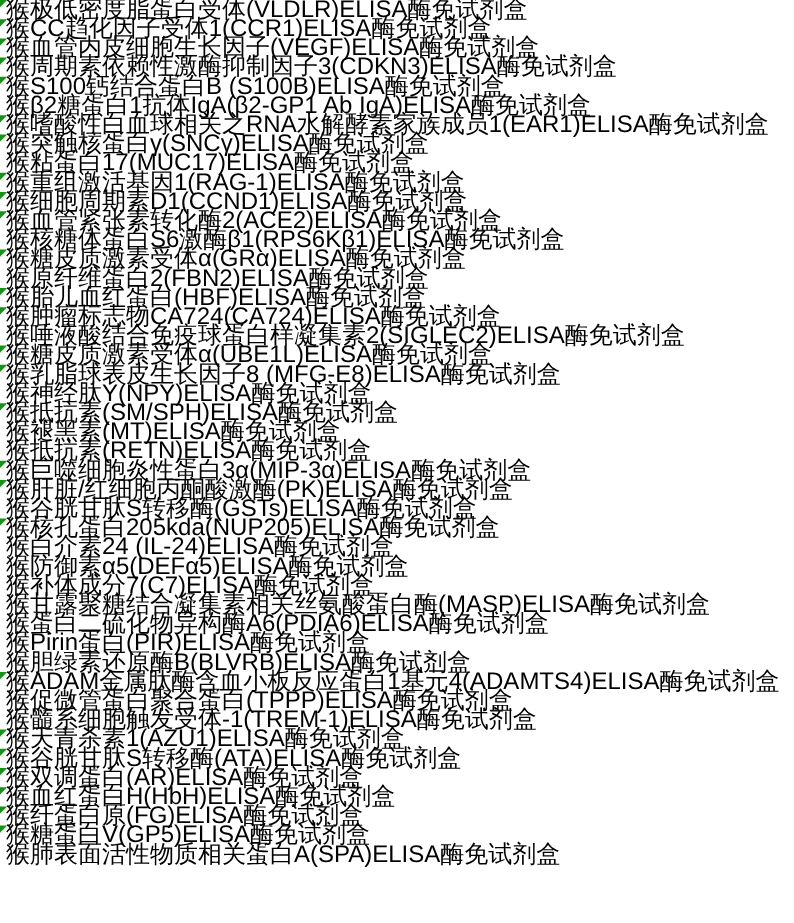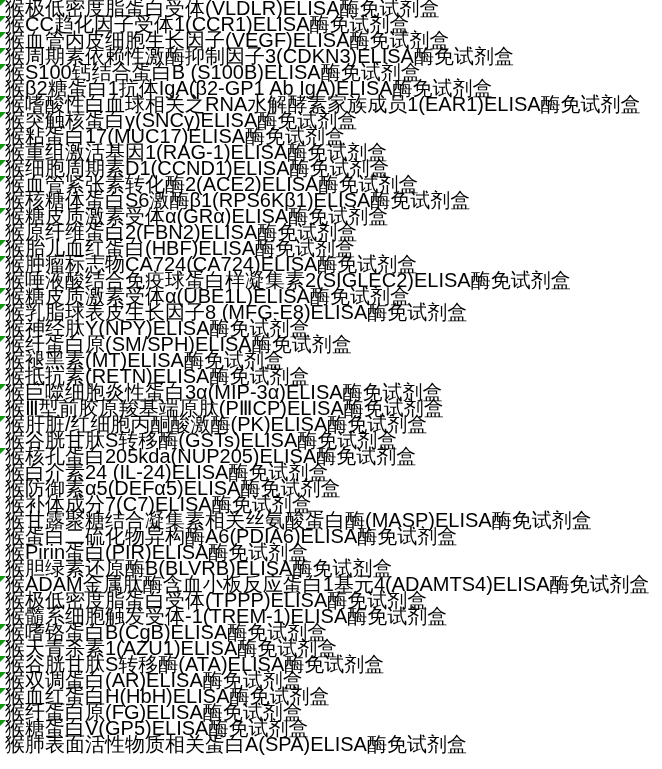--- a/index.html
+++ b/index.html
@@ -149,42 +149,38 @@
     <span class="txt">猴乳脂球表皮生长因子8 (MFG-E8)ELISA酶免试剂盒</span>
   </div>
 
   <div class="row">
     
     <span class="txt">猴神经肽Y(NPY)ELISA酶免试剂盒</span>
   </div>
 
   <div class="row">
     <span class="corner"></span>
-    <span class="txt">猴纤蛋白原(SM/SPH)ELISA酶免试剂盒</span>
+    <span class="txt">猴抵抗素(SM/SPH)ELISA酶免试剂盒</span>
   </div>
 
   <div class="row">
     
     <span class="txt">猴褪黑素(MT)ELISA酶免试剂盒</span>
   </div>
 
   <div class="row">
     
     <span class="txt">猴抵抗素(RETN)ELISA酶免试剂盒</span>
   </div>
 
   <div class="row">
     <span class="corner"></span>
     <span class="txt">猴巨噬细胞炎性蛋白3α(MIP-3α)ELISA酶免试剂盒</span>
   </div>
 
-  <div class="row">
-    
-    <span class="txt">猴Ⅲ型前胶原羧基端原肽(PⅢCP)ELISA酶免试剂盒</span>
-  </div>
 
   <div class="row">
     <span class="corner"></span>
     <span class="txt">猴肝脏/红细胞丙酮酸激酶(PK)ELISA酶免试剂盒</span>
   </div>
 
   <div class="row">
     
     <span class="txt">猴谷胱甘肽S转移酶(GSTs)ELISA酶免试剂盒</span>
   </div>
@@ -230,32 +226,28 @@
     <span class="txt">猴胆绿素还原酶B(BLVRB)ELISA酶免试剂盒</span>
   </div>
 
   <div class="row">
     <span class="corner"></span>
     <span class="txt">猴ADAM金属肽酶含血小板反应蛋白1基元4(ADAMTS4)ELISA酶免试剂盒</span>
   </div>
 
   <div class="row">
     
-    <span class="txt">猴极低密度脂蛋白受体(TPPP)ELISA酶免试剂盒</span>
+    <span class="txt">猴促微管蛋白聚合蛋白(TPPP)ELISA酶免试剂盒</span>
   </div>
 
   <div class="row">
     
     <span class="txt">猴髓系细胞触发受体-1(TREM-1)ELISA酶免试剂盒</span>
   </div>
 
-  <div class="row">
-    <span class="corner"></span>
-    <span class="txt">猴嗜铬蛋白B(CgB)ELISA酶免试剂盒</span>
-  </div>
 
   <div class="row">
     <span class="corner"></span>
     <span class="txt">猴天青杀素1(AZU1)ELISA酶免试剂盒</span>
   </div>
 
   <div class="row">
     <span class="corner"></span>
     <span class="txt">猴谷胱甘肽S转移酶(ATA)ELISA酶免试剂盒</span>
   </div>

